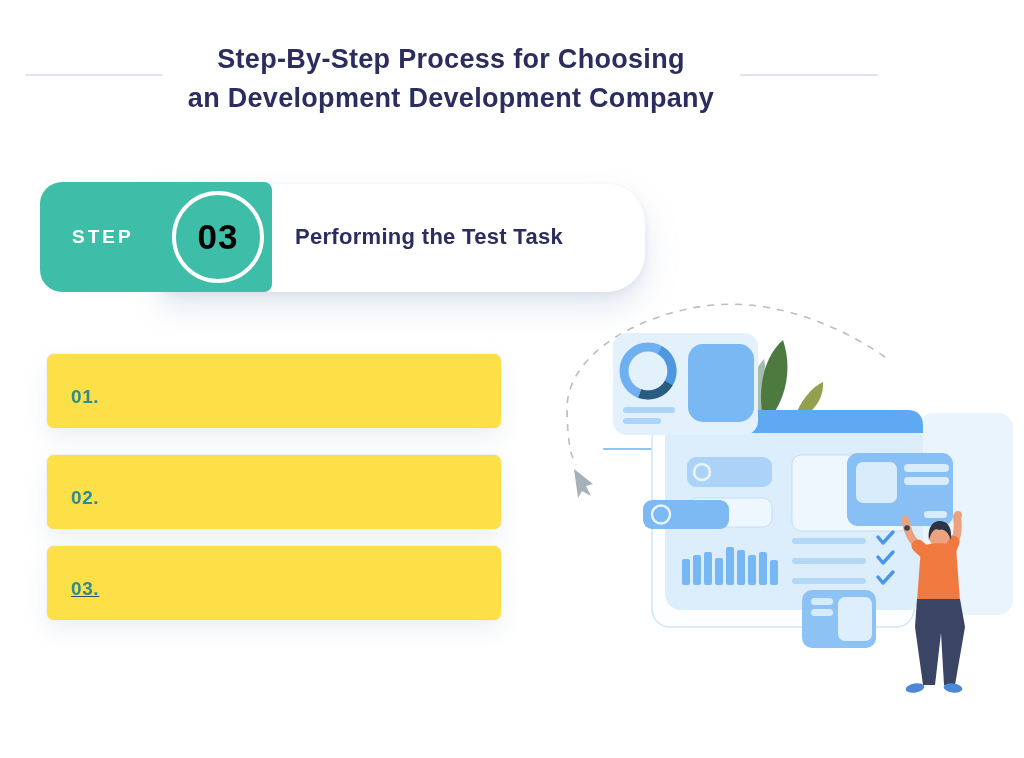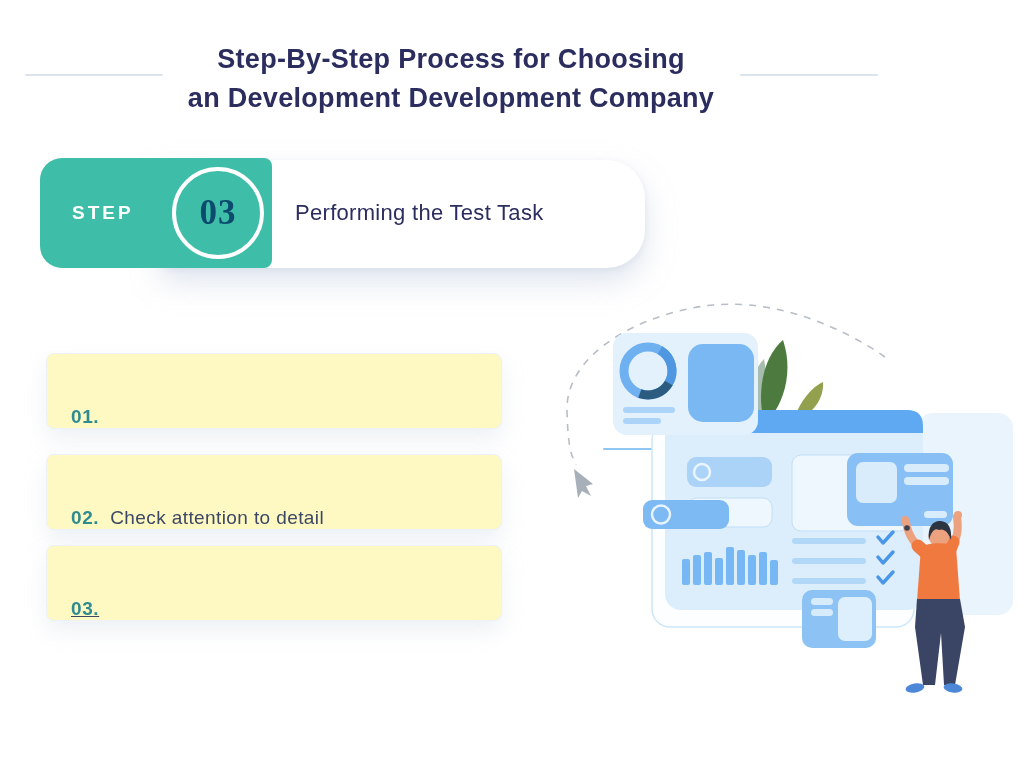--- a/index.html
+++ b/index.html
@@ -7,40 +7,40 @@
        font-family:"Liberation Sans", sans-serif;}
   .stage{position:absolute;left:0;top:0;width:902px;height:758px;}
 
   
   .title{position:absolute;top:40px;left:0;width:100%;text-align:center;
          font-size:27px;line-height:39px;font-weight:bold;color:#2b2d5e;letter-spacing:.3px;}
   .deco-line{position:absolute;top:74px;width:138px;height:2px;background:#dde4ee;border-radius:1px;}
   .deco-line.left{left:25px;} .deco-line.right{right:24px;}
 
   
-  .badge{position:absolute;left:40px;top:158px;width:605px;height:110px;}
+  .badge{position:absolute;left:40px;top:182px;width:605px;height:110px;}
   .badge-card{position:absolute;left:120px;right:0;top:2px;bottom:0;background:#ffffff;
               border-radius:10px 38px 38px 10px;
               box-shadow:0 14px 30px rgba(164,180,205,.35),0 2px 6px rgba(164,180,205,.18);}
   .badge-teal{position:absolute;left:0;top:0;width:232px;height:110px;background:#3ebea8;
               border-radius:22px 8px 8px 22px;}
   .badge-step{position:absolute;left:32px;top:0;height:110px;display:flex;align-items:center;
               color:#ffffff;font-size:19px;font-weight:bold;letter-spacing:3px;}
   .badge-circle{position:absolute;left:132px;top:9px;width:92px;height:92px;box-sizing:border-box;
                 background:#3ebea8;border:4px solid #ffffff;border-radius:50%;
                 display:flex;align-items:center;justify-content:center;
-                color:#0c4a6e;font-size:35px;font-weight:bold;letter-spacing:1px;font-family:Liberation Serif, serif;}
+                color:#000000;font-size:35px;font-weight:bold;letter-spacing:1px;}
   .badge-title{position:absolute;left:255px;top:0;height:110px;display:flex;align-items:center;
-               font-size:22px;font-weight:normal;color:#2b2d5e;letter-spacing:.3px;}
+               font-size:22px;font-weight:bold;color:#2b2d5e;letter-spacing:.3px;}
 
   
-  .step-card{position:absolute;left:46px;width:456px;height:76px;background:#fef9c3;
+  .step-card{position:absolute;left:46px;width:456px;height:76px;background:#fde047;
              border:1px solid #eef1f6;border-radius:8px;box-sizing:border-box;
              box-shadow:0 10px 22px rgba(175,190,210,.22);
-             display:flex;align-items:flex-end;padding:12px 18px 0 24px;
+             display:flex;align-items:center;padding:12px 18px 0 24px;
              font-size:19px;letter-spacing:.4px;color:#3d4864;}
   .step-card.s1{top:353px;} .step-card.s2{top:454px;} .step-card.s3{top:545px;text-decoration:underline;}
   .step-num{color:#2e8b8f;font-weight:bold;margin-right:11px;letter-spacing:.6px;}
 
   
   .illu{position:absolute;left:555px;top:295px;width:469px;height:425px;}
 </style>
 </head>
 <body>
 
@@ -59,21 +59,20 @@
     <div class="badge-step">STEP</div>
     <div class="badge-circle">03</div>
     <div class="badge-title">Performing the Test Task</div>
   </div>
 
   <div class="step-card s1">
     <span class="step-num">01.</span>
   </div>
   <div class="step-card s2">
     <span class="step-num">02.</span>
-    <span>Check attention to detail</span>
   </div>
   <div class="step-card s3">
     <span class="step-num">03.</span>
   </div>
 
   <svg class="illu" viewBox="0 0 469 425">
 
     <rect x="363" y="118" width="95" height="202" rx="15" fill="#e9f4fd"></rect>
 
     <path d="M 330,62 C 290,34 225,4 158,10 C 88,17 10,58 12,116 C 13,152 16,160 21,170" fill="none" stroke="#b7bec7" stroke-width="1.6" stroke-dasharray="7 7"></path>

